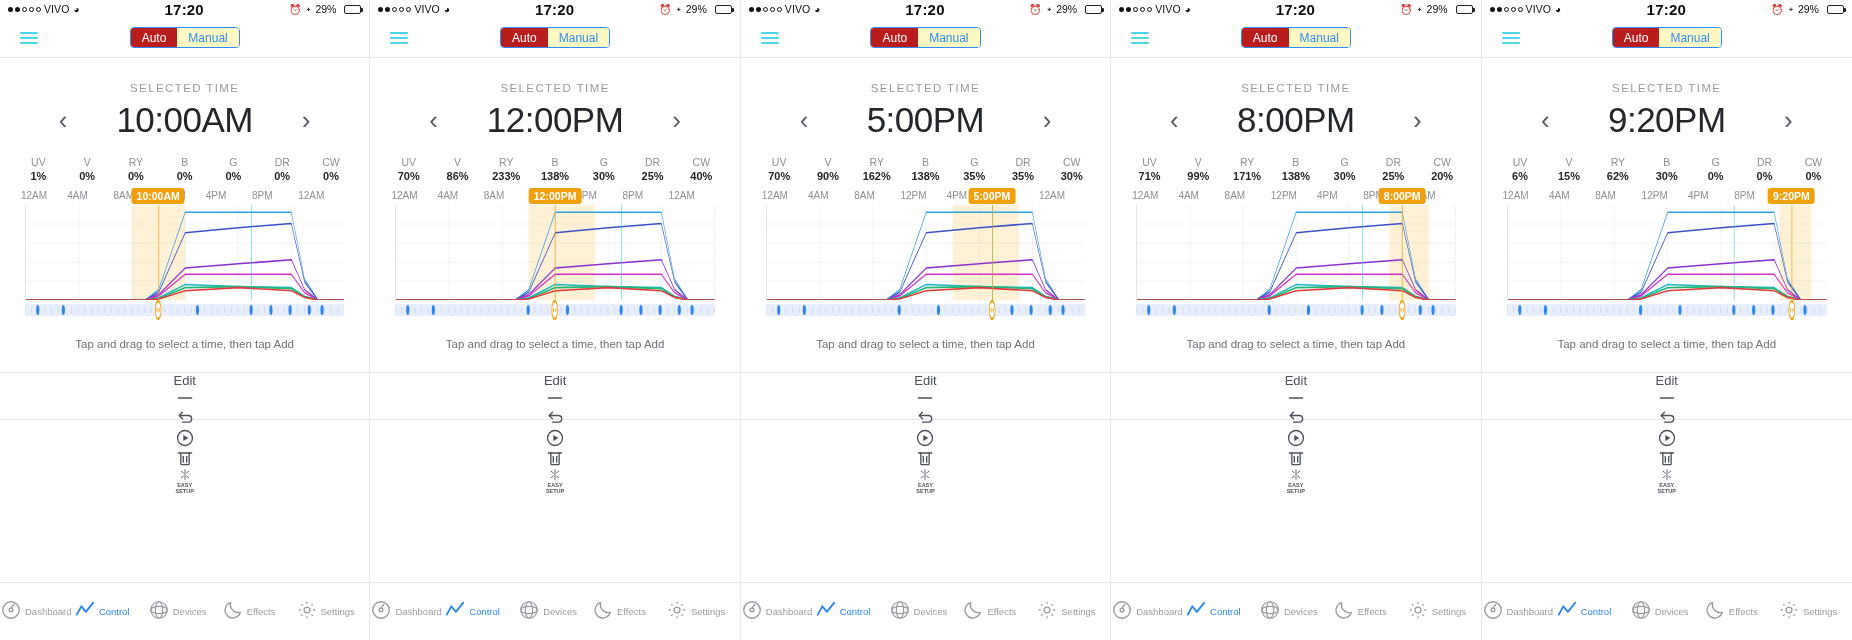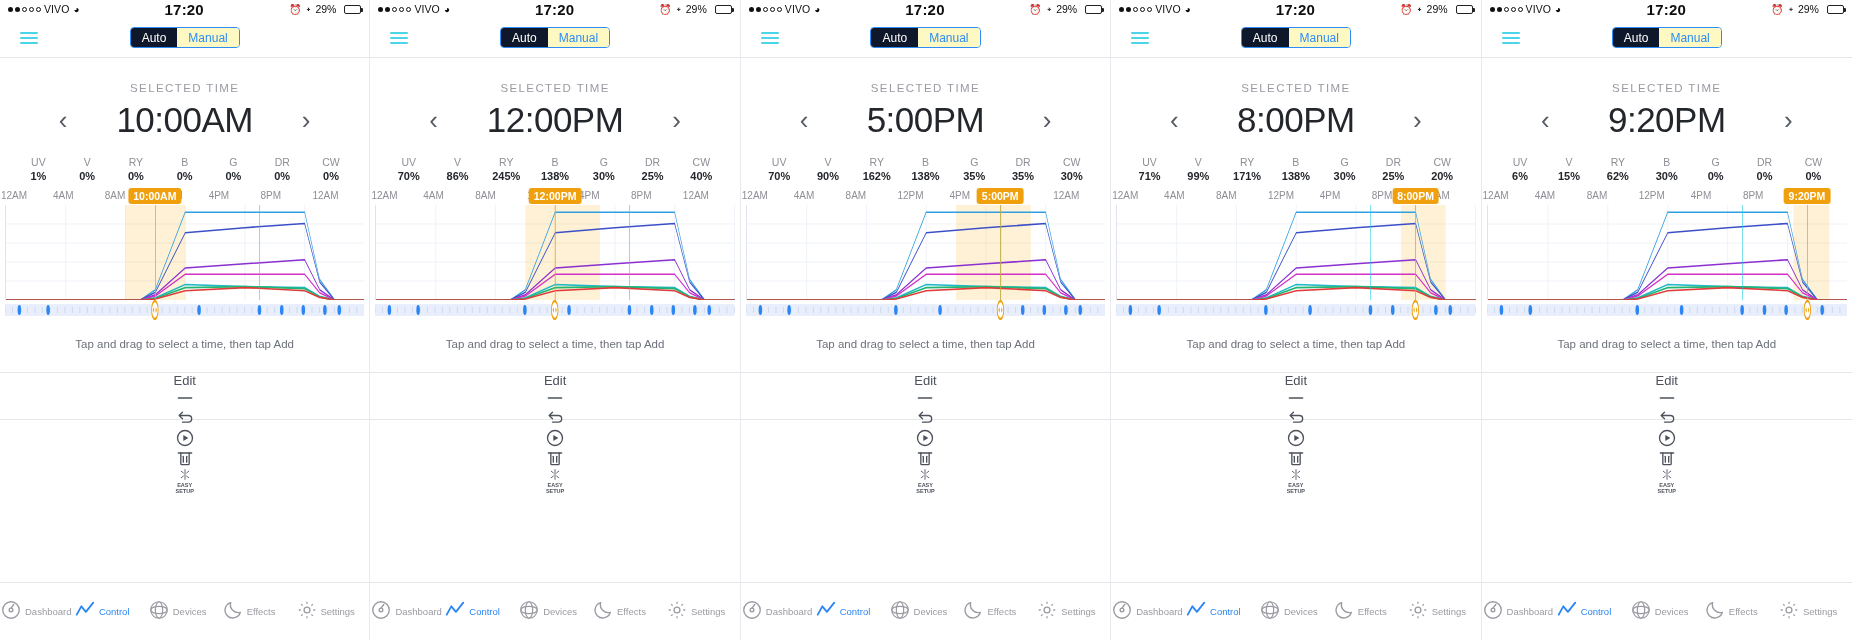--- a/index.html
+++ b/index.html
@@ -36,40 +36,40 @@
   
   .navbar { height:40px; display:flex; align-items:center; position:relative;
     border-bottom:1px solid #e6e6ea; }
   .hamburger { position:absolute; left:20px; width:18px; display:flex;
     flex-direction:column; gap:3px; cursor:pointer; }
   .hamburger i { display:block; height:2px; background:#4ad6e8; border-radius:1px; }
   .segmented { margin:0 auto; display:flex; border:1px solid #2d8cf5;
     border-radius:4px; overflow:hidden; height:21px; }
   .seg { font-size:12px; padding:0 11px; display:flex; align-items:center;
     color:#2d8cf5; background:#fef9c3; cursor:pointer; }
-  .seg.active { background:#0f172a; color:#fff; }
+  .seg.active { background:#b91c1c; color:#fff; }
 
   
   .sel-label { text-align:center; font-size:11.5px; color:#9a9aa2;
     letter-spacing:1.4px; margin-top:24px; }
   .time-row { display:flex; align-items:center; justify-content:center;
     margin-top:2px; height:48px; }
   .arrow { font-size:26px; color:#555a63; width:58px; text-align:center;
     cursor:pointer; font-weight:300; line-height:1; }
   .time-val { font-size:35px; color:#23262b; letter-spacing:-.5px;
     font-weight:400; min-width:185px; text-align:center; }
 
   
   .channels { display:flex; padding:0 14px; margin-top:12px; }
   .ch { flex:1; text-align:center; }
   .ch-name { font-size:10.5px; color:#8e8e96; }
   .ch-val { font-size:11px; color:#23262b; font-weight:bold; margin-top:2px; }
 
   
-  .chart-wrap { position:relative; margin-top:8px; padding:0 5px; }
+  .chart-wrap { position:relative; margin-top:8px; padding:0 25px; }
   .axis { display:flex; position:relative; height:15px; }
   .axis span { flex:1; font-size:10px; color:#8e8e96; text-align:left; }
   .axis span:first-child { margin-left:-4px; }
   .time-chip { position:absolute; top:-2px; transform:translateX(-50%);
     background:#f0a00d; color:#fff; font-size:10.5px; font-weight:bold;
     padding:2px 5px; border-radius:3px; white-space:nowrap; z-index:4; }
   .plot { position:relative; height:95px; border-left:1px solid #dfe3ef;
     border-bottom:0; }
   .plot svg { display:block; width:100%; height:95px; }
   .hint { text-align:center; font-size:11.5px; color:#6d717a; margin-top:18px; }
@@ -392,21 +392,21 @@
         <div class="ch">
           <div class="ch-name">UV</div>
           <div class="ch-val">70%</div>
         </div>
         <div class="ch">
           <div class="ch-name">V</div>
           <div class="ch-val">86%</div>
         </div>
         <div class="ch">
           <div class="ch-name">RY</div>
-          <div class="ch-val">245%</div>
+          <div class="ch-val">233%</div>
         </div>
         <div class="ch">
           <div class="ch-name">B</div>
           <div class="ch-val">138%</div>
         </div>
         <div class="ch">
           <div class="ch-name">G</div>
           <div class="ch-val">30%</div>
         </div>
         <div class="ch">

